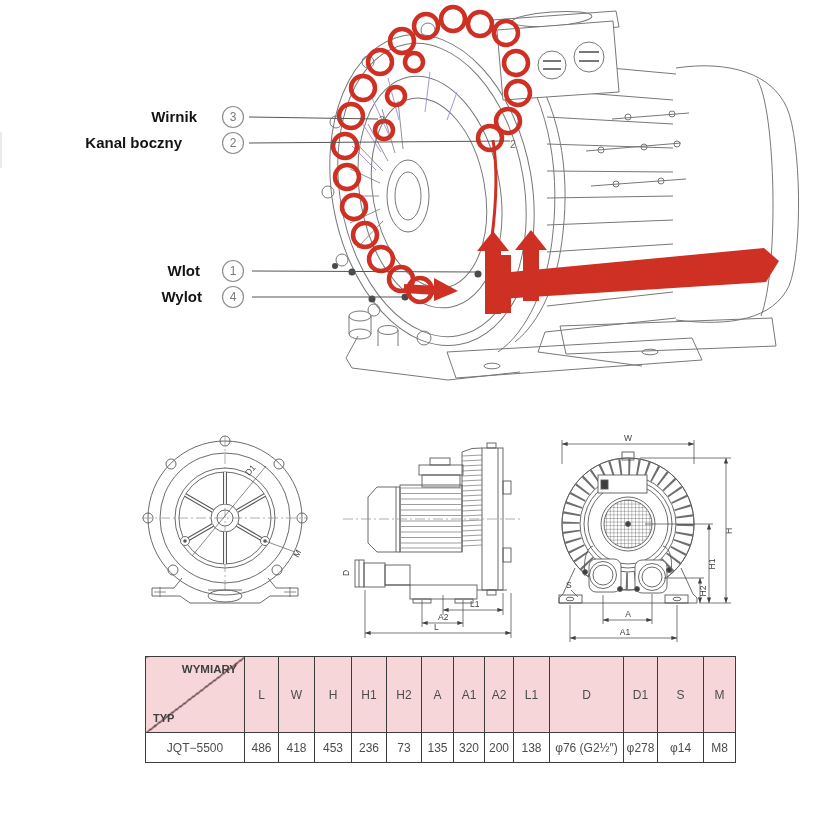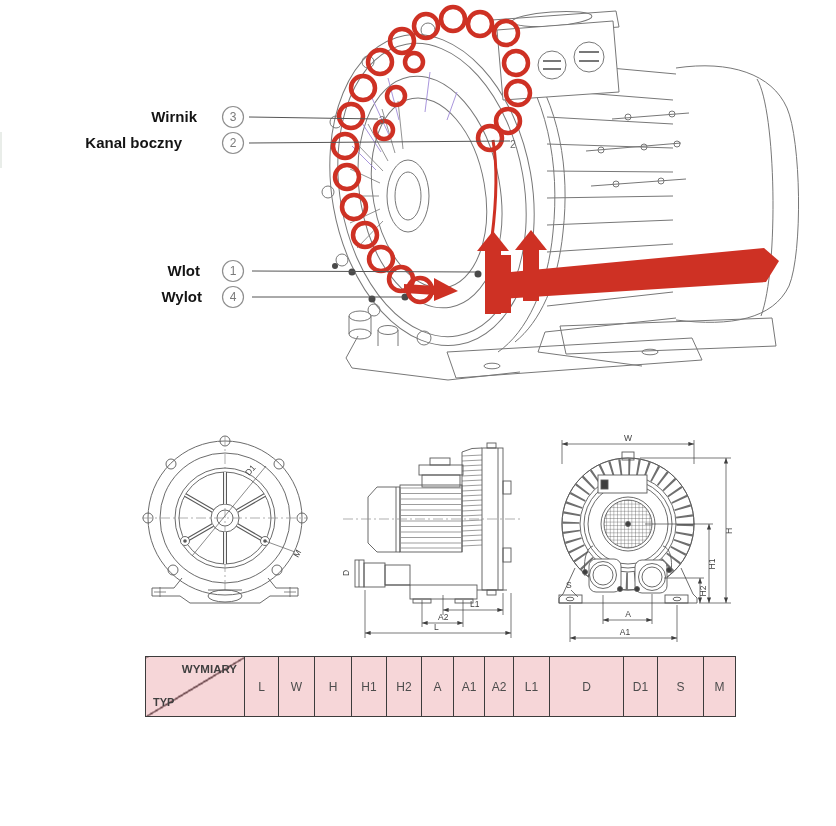--- a/index.html
+++ b/index.html
@@ -11,21 +11,21 @@
   .circ-num{font-size:12px;fill:#7a7a7a;}
   .end-num{font-size:10.5px;fill:#6a6a6a;}
   .dimtxt{font-size:8.5px;fill:#3f3f3f;}
   .edge-artifact{position:absolute;left:0;top:132px;width:2px;height:36px;background:#e9ede9;}
 
   
   table.dims{position:absolute;left:145px;top:656px;width:590px;border-collapse:collapse;
              table-layout:fixed;border:1.5px solid #3c3c3c;}
   table.dims th,table.dims td{border:1px solid #3c3c3c;text-align:center;vertical-align:middle;
              color:#4c4c4c;font-weight:normal;padding:0;overflow:hidden;}
-  table.dims tr.hd{height:60px;margin-top:36px;}
+  table.dims tr.hd{height:76px;margin-top:36px;}
   table.dims tr.hd th{background:#f6d6d8;font-size:12px;}
   table.dims tr.vals{height:30px;}
   table.dims tr.vals td{background:#fff;font-size:12px;}
   td.dcell{font-size:11px;}
   th.corner{position:relative;background:
       linear-gradient(to bottom right,rgba(0,0,0,0) calc(50% - 0.8px),#6e4a4e calc(50% - 0.8px),
       #6e4a4e calc(50% + 0.8px),rgba(0,0,0,0) calc(50% + 0.8px)),#f6d6d8 !important;}
   th.corner .tr{position:absolute;top:6px;right:7px;font-weight:bold;font-size:11.5px;color:#3f3f3f;}
   th.corner .bl{position:absolute;bottom:8px;left:7px;font-weight:bold;font-size:11px;color:#3f3f3f;}
 </style>
@@ -336,16 +336,32 @@
       <th>H2</th>
       <th>A</th>
       <th>A1</th>
       <th>A2</th>
       <th>L1</th>
       <th>D</th>
       <th>D1</th>
       <th>S</th>
       <th>M</th>
     </tr>
+    <tr class="vals">
+      <td>JQT−5500</td>
+      <td>486</td>
+      <td>418</td>
+      <td>453</td>
+      <td>236</td>
+      <td>73</td>
+      <td>135</td>
+      <td>320</td>
+      <td>200</td>
+      <td>138</td>
+      <td class="dcell">φ76 (G2½″)</td>
+      <td>φ278</td>
+      <td>φ14</td>
+      <td>M8</td>
+    </tr>
   </tbody>
     </table>
 
 </div>
 
 </body></html>

